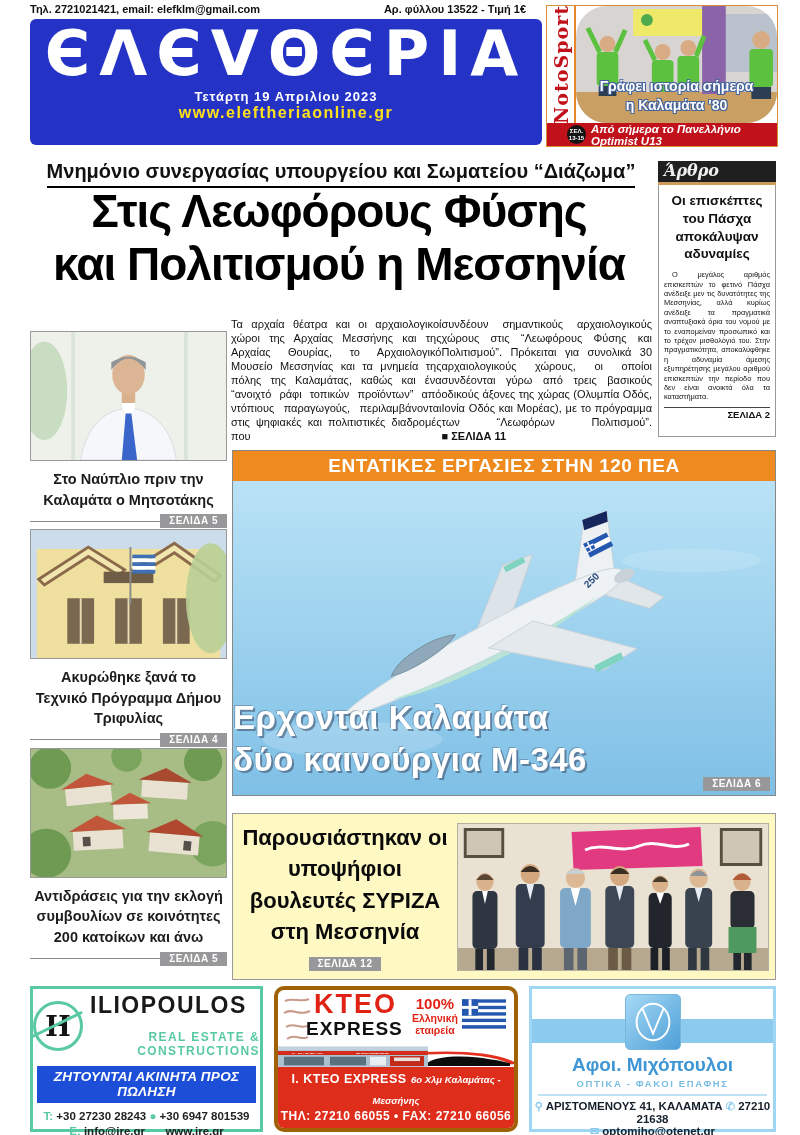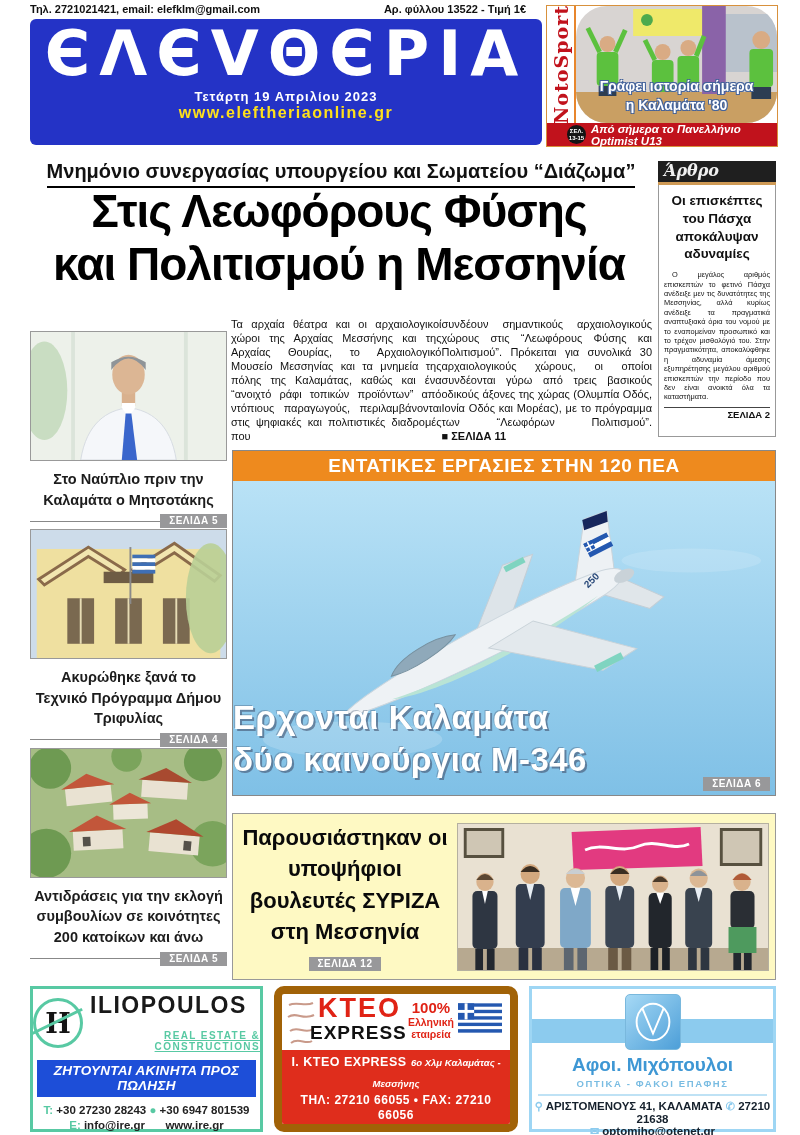--- a/index.html
+++ b/index.html
@@ -96,28 +96,28 @@
 
   .ad-ilio { width:233px; border:3px solid #58c9a3; text-align:center; padding-top:5px; }
   .ilio-top { display:flex; align-items:center; justify-content:center; gap:7px; }
   .ilio-logo { width:44px; height:44px; border:3px solid #58c9a3; border-radius:50%; position:relative;
                display:flex; align-items:center; justify-content:center; flex:0 0 auto;
                font-family:"DejaVu Serif", serif; font-weight:bold; font-size:27px; color:#141414; }
   .ilio-logo::after { content:""; position:absolute; left:-7px; top:19px; width:56px; height:3px;
                       background:#58c9a3; transform:rotate(-26deg); }
   .ilio-nameblock { text-align:left; }
   .ilio-name { font-size:23px; font-weight:bold; letter-spacing:1.5px; color:#191919; line-height:1; }
-  .ilio-tag { font-size:10px; font-weight:bold; color:#58c9a3; letter-spacing:1.4px; margin-top:13px; text-align:right;text-decoration:underline; }
+  .ilio-tag { font-size:12px; font-weight:bold; color:#58c9a3; letter-spacing:1.4px; margin-top:13px; text-align:right; }
   .ilio-banner { margin:8px 4px 7px; background:#1d4ed8; color:#fff; font-style:italic; font-weight:bold;
                  font-size:13.5px; padding:3px 0 4px; letter-spacing:.3px; }
   .ilio-line { font-size:11.5px; font-weight:bold; color:#222; margin-top:3px; }
   .mint { color:#58c9a3; }
   .ilio-gap { display:inline-block; width:14px; }
 
-  .ad-kteo { width:244px; border:8px solid #a16207; border-radius:10px; overflow:hidden;
+  .ad-kteo { width:244px; border:4px solid #a16207; border-radius:10px; overflow:hidden;
              display:flex; flex-direction:column; position:relative; }
   .kteo-top { height:56px; position:relative; flex:0 0 auto; }
   .kteo-sketch { position:absolute; left:3px; top:3px; }
   .kteo-brand { position:absolute; left:36px; top:1px; color:#e02315; font-size:27px; font-weight:bold;
                 letter-spacing:2px; line-height:1; }
   .kteo-brand2 { position:absolute; left:28px; top:28px; color:#111; font-size:19px; font-weight:bold; letter-spacing:1px; }
   .kteo-claim { position:absolute; right:56px; top:5px; text-align:center; font-weight:bold; line-height:1.15; }
   .kteo-pct { color:#e02315; font-size:15px; }
   .kteo-cl { color:#e02315; font-size:10.5px; }
   .kteo-flag { position:absolute; right:8px; top:9px; }

